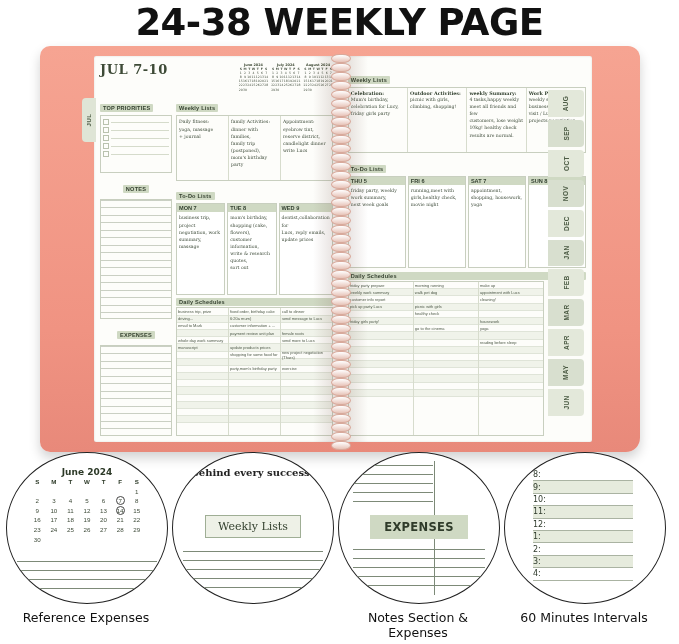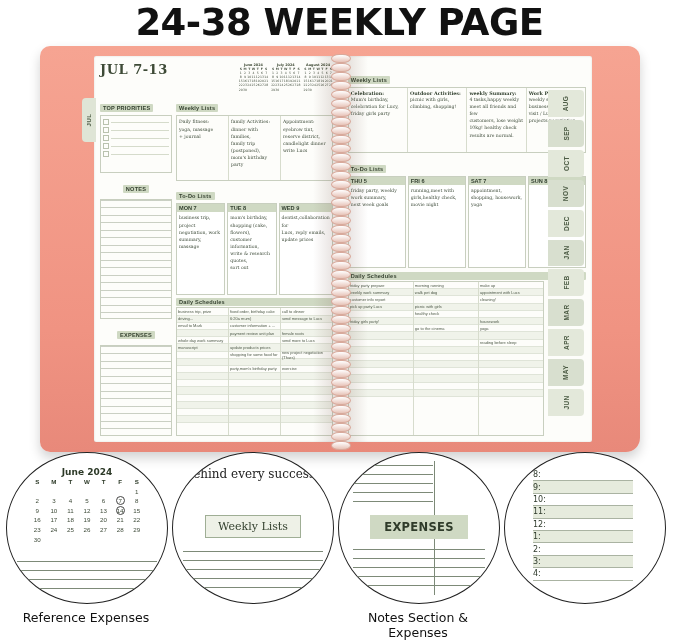--- a/index.html
+++ b/index.html
@@ -77,40 +77,40 @@
   .c-lines{position:absolute;left:10px;right:10px;background-image:repeating-linear-gradient(180deg,#7d8a78 0 .8px,transparent .8px 9px);}
   .cal-head{font-family:"DejaVu Sans",sans-serif;font-weight:700;font-size:9px;color:#2d3a28;text-align:center;}
   .cal-grid{display:grid;grid-template-columns:repeat(7,1fr);font-size:6.2px;color:#3d4a38;text-align:center;line-height:1.55;}
   .cal-grid .dow{font-weight:700;color:#2d3a28;}
   .circled{display:inline-block;border:.8px solid #444;border-radius:50%;width:7px;height:7px;line-height:7px;}
 
   .wl-chip{display:inline-block;border:1px solid #9fae95;background:#eef1e7;padding:4px 12px;
     font-family:"DejaVu Serif",serif;font-size:11px;color:#33402e;}
   .exp-chip{display:inline-block;background:#cfd9c3;color:#2f3b2a;padding:5px 14px;font-weight:700;
     font-family:"DejaVu Sans",sans-serif;font-size:11.5px;letter-spacing:.3px;}
-  .quote-txt{font-family:"DejaVu Serif",serif;font-size:12px;color:#222;}
+  .quote-txt{font-family:"DejaVu Serif",serif;font-size:10px;color:#222;font-weight:bold;}
 
   .time-list{position:absolute;left:28px;top:16px;width:100px;}
   .time-row{display:flex;align-items:center;height:11.4px;font-family:"DejaVu Sans",sans-serif;font-size:8px;color:#2f3a2c;border-bottom:.7px solid #aab3a2;}
   .time-row.alt{background:#e6ebdd;}
 </style>
 </head>
 <body>
 
 <div class="title">24-38 WEEKLY PAGE</div>
 
 <div class="spread">
   <div class="cover"></div>
 
   <div class="page page-left">
     <div style="position:absolute;left:6px;top:6px;right:6px;bottom:6px;">
 
       <div style="display:flex;align-items:flex-start;gap:4px;">
         <div style="width:72px;">
-          <div class="weekdate">JUL  7-13</div>
+          <div class="weekdate">JUL  7-10</div>
         </div>
         <div style="flex:1;display:flex;gap:3px;justify-content:flex-end;padding-top:1px;">
           <div class="minical">
             <div class="mtitle">June 2024</div>
             <div class="mc-grid" id="mc0">
                 <div style="font-weight: 700;">S</div>
                 <div style="font-weight: 700;">M</div>
                 <div style="font-weight: 700;">T</div>
                 <div style="font-weight: 700;">W</div>
                 <div style="font-weight: 700;">T</div>
@@ -712,14 +712,15 @@
           <div class="time-row alt">9:</div>
           <div class="time-row">10:</div>
           <div class="time-row alt">11:</div>
           <div class="time-row">12:</div>
           <div class="time-row alt">1:</div>
           <div class="time-row">2:</div>
           <div class="time-row alt">3:</div>
           <div class="time-row">4:</div>
         </div>
     </div>
+    <div class="dcap">60 Minutes Intervals</div>
   </div>
 </div>
 
 </body></html>

